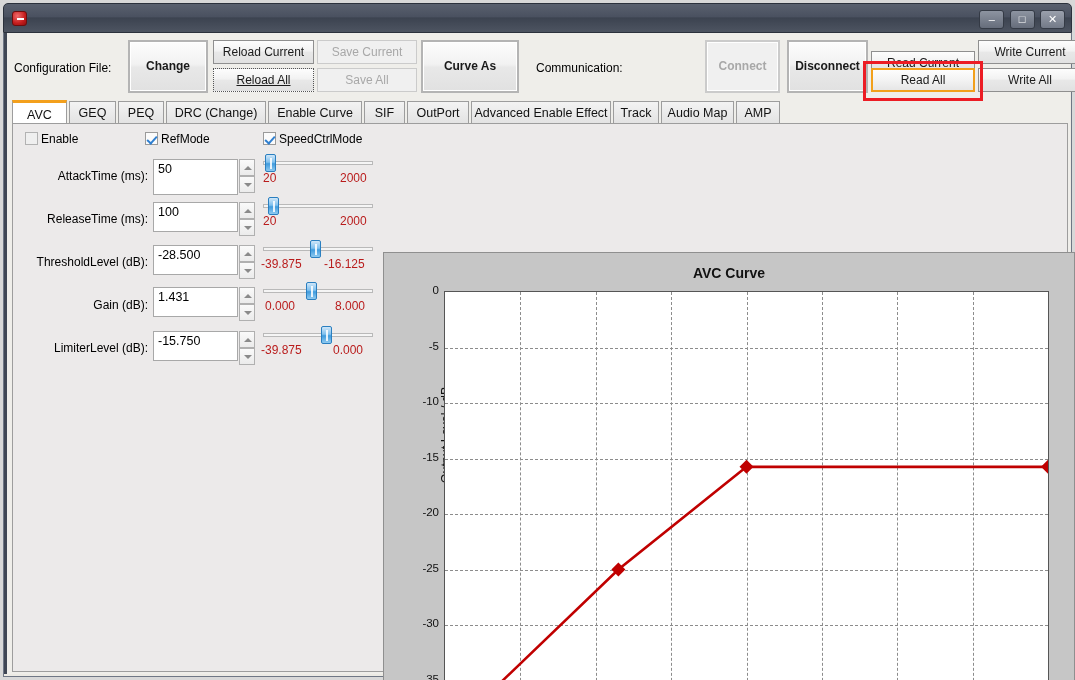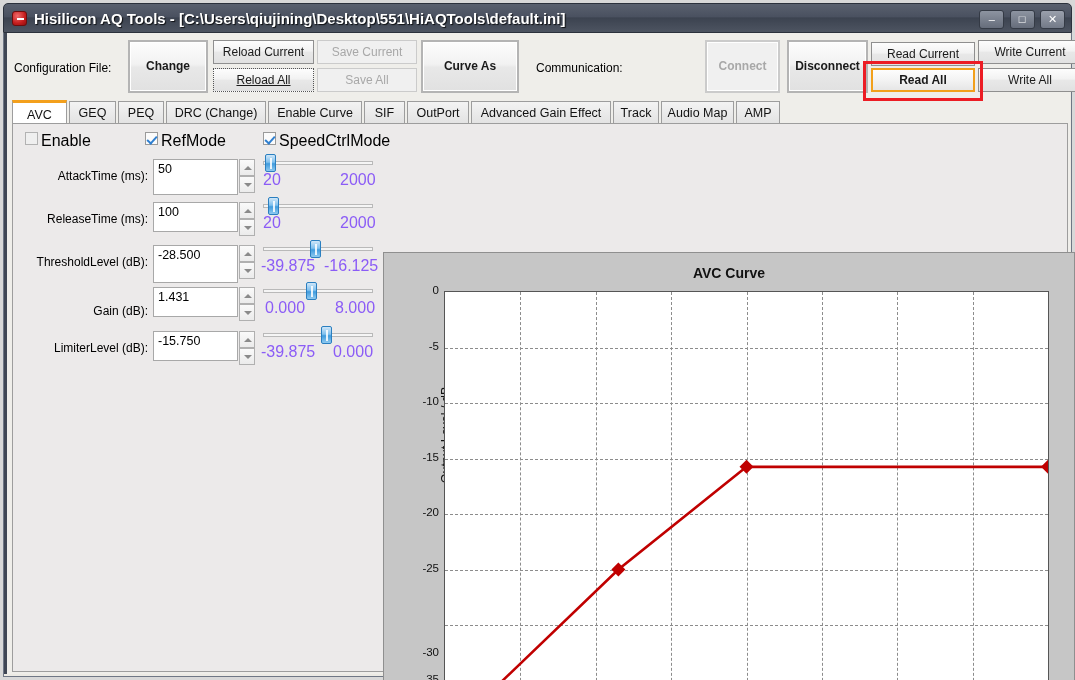--- a/index.html
+++ b/index.html
@@ -81,21 +81,20 @@
   .btn.big{
     border:2px solid #b4b4b4;
     box-shadow:inset 0 0 0 1px #fff;
     font-weight:bold;
   }
   .btn.disabled{color:#a8a8a8;background:#f0f0f0;border-color:#cbcbcb;}
   .btn.focusdash{border:1px dotted #555;}
   .btn.highlight{
     border:2px solid #f2a01b;
     background:linear-gradient(to bottom,#fdfdfd 0%,#f3f3f3 50%,#e6e6e6 100%);
-    font-weight:bold;
   }
   .redbox{
     position:absolute;border:3px solid #ec1c24;background:transparent;
     box-sizing:border-box;
   }
   
   .tabstrip{
     position:absolute;left:5px;top:67px;width:1056px;height:24px;
   }
   .tab{
@@ -124,21 +123,21 @@
   .cb{
     position:absolute;width:13px;height:13px;box-sizing:border-box;
     background:#fbfbfb;border:1px solid #9a9a9a;
   }
   .cb.checked:after{
     content:"";position:absolute;left:3px;top:1px;width:4px;height:8px;
     border:solid #2f7fd0;border-width:0 2px 2px 0;
     transform:rotate(42deg);
   }
   .cb.unchecked{background:#efefef;border-color:#b2b2b2;}
-  .cblabel{position:absolute;font-size:16px;white-space:nowrap;}
+  .cblabel{position:absolute;font-size:12px;white-space:nowrap;}
   .rowlabel{
     position:absolute;font-size:12px;text-align:right;white-space:nowrap;
   }
   .textbox{
     position:absolute;box-sizing:border-box;
     background:#fff;border:1px solid #a8a8a8;
     font-size:12.5px;padding:2px 4px;
     font-family:"Liberation Sans", sans-serif;
     color:#000;
   }
@@ -165,21 +164,21 @@
   .thumb{
     position:absolute;width:11px;height:18px;box-sizing:border-box;
     background:linear-gradient(to bottom,#cfe6f8,#7fc0ee 45%,#3f9bdd 55%,#8fcaf0);
     border:1px solid #2a7fc0;
     border-radius:2px;
   }
   .thumb:after{
     content:"";position:absolute;left:4px;top:3px;width:2px;height:11px;
     background:#ffffff;opacity:.85;
   }
-  .minmax{position:absolute;font-size:16px;color:#8b5cf6;white-space:nowrap;}
+  .minmax{position:absolute;font-size:12px;color:#b91c1c;white-space:nowrap;}
   
   .chartbox{
     position:absolute;left:370px;top:128px;width:692px;height:532px;
     background:#c6c6c6;
     border:1px solid #8f8f8f;
     box-sizing:border-box;
   }
   .chart-title{
     position:absolute;left:0;top:12px;width:100%;text-align:center;
     font-size:14px;font-weight:bold;color:#111;
@@ -204,21 +203,20 @@
     position:absolute;left:0;top:0;width:3px;height:641px;background:#3f4654;
   }
 </style>
 </head>
 <body>
 
 <div class="app">
 
   <div class="titlebar">
     <div class="title-icon"></div>
-    <div class="title-text">Hisilicon AQ Tools - [C:\Users\qiujining\Desktop\551\HiAQTools\default.ini]</div>
     <div class="win-btns">
       <span class="win-btn">–</span>
       <span class="win-btn">□</span>
       <span class="win-btn close">✕</span>
     </div>
   </div>
 
   <div class="winbody">
     <div class="sidebar-strip"></div>
     <div class="inner">
@@ -228,37 +226,37 @@
         <div class="btn big" style="left:121px;top:5px;width:80px;height:53px;line-height:49px;">Change</div>
         <div class="btn" style="left:206px;top:5px;width:101px;height:24px;line-height:22px;">Reload Current</div>
         <div class="btn focusdash" style="left:206px;top:33px;width:101px;height:24px;line-height:22px;text-decoration:underline;">Reload All</div>
         <div class="btn disabled" style="left:310px;top:5px;width:100px;height:24px;line-height:22px;">Save Current</div>
         <div class="btn disabled" style="left:310px;top:33px;width:100px;height:24px;line-height:22px;">Save All</div>
         <div class="btn big" style="left:414px;top:5px;width:98px;height:53px;line-height:49px;">Curve As</div>
 
         <div class="lbl" style="left:529px;top:26px;">Communication:</div>
         <div class="btn big disabled" style="left:698px;top:5px;width:75px;height:53px;line-height:49px;">Connect</div>
         <div class="btn big" style="left:780px;top:5px;width:81px;height:53px;line-height:49px;">Disconnect</div>
-        <div class="btn" style="left:864px;top:7px;width:104px;height:24px;line-height:22px;">Read Current</div>
+        <div class="btn" style="left:864px;top:16px;width:104px;height:24px;line-height:22px;">Read Current</div>
         <div class="btn highlight" style="left:864px;top:33px;width:104px;height:24px;line-height:20px;">Read All</div>
         <div class="btn" style="left:971px;top:5px;width:104px;height:24px;line-height:22px;">Write Current</div>
         <div class="btn" style="left:971px;top:33px;width:104px;height:24px;line-height:22px;">Write All</div>
 
         <div class="redbox" style="left:856px;top:26px;width:120px;height:40px;"></div>
       </div>
 
       <div class="tabstrip">
         <div class="tab active" style="left:0px;width:55px;">AVC</div>
         <div class="tab" style="left:57px;width:47px;">GEQ</div>
         <div class="tab" style="left:106px;width:46px;">PEQ</div>
         <div class="tab" style="left:154px;width:100px;">DRC (Change)</div>
         <div class="tab" style="left:256px;width:94px;">Enable Curve</div>
         <div class="tab" style="left:352px;width:41px;">SIF</div>
         <div class="tab" style="left:395px;width:62px;">OutPort</div>
-        <div class="tab" style="left:459px;width:140px;">Advanced Gain Effect</div>
+        <div class="tab" style="left:459px;width:140px;">Advanced Enable Effect</div>
         <div class="tab" style="left:601px;width:46px;">Track</div>
         <div class="tab" style="left:649px;width:73px;">Audio Map</div>
         <div class="tab" style="left:724px;width:44px;">AMP</div>
       </div>
 
       <div class="tabpanel">
 
         <div class="cb unchecked" style="left:12px;top:8px;"></div>
         <div class="cblabel" style="left:28px;top:8px;">Enable</div>
 
@@ -292,35 +290,35 @@
           <div class="spinbtn dn">
               <div class="arrw dn"></div>
             </div>
         </div>
         <div class="track" style="left:250px;top:80px;width:110px;"></div>
         <div class="thumb" style="left:255px;top:73px;"></div>
         <div class="minmax" style="left:250px;top:90px;">20</div>
         <div class="minmax" style="left:327px;top:90px;">2000</div>
 
         <div class="rowlabel" style="left:10px;top:131px;width:125px;">ThresholdLevel (dB):</div>
-        <div class="textbox" style="left:140px;top:121px;width:85px;height:38px;">-28.500</div>
+        <div class="textbox" style="left:140px;top:121px;width:85px;height:30px;">-28.500</div>
         <div class="spin" style="left:226px;top:121px;">
           <div class="spinbtn up">
               <div class="arrw up"></div>
             </div>
           <div class="spinbtn dn">
               <div class="arrw dn"></div>
             </div>
         </div>
         <div class="track" style="left:250px;top:123px;width:110px;"></div>
         <div class="thumb" style="left:297px;top:116px;"></div>
         <div class="minmax" style="left:248px;top:133px;">-39.875</div>
         <div class="minmax" style="left:311px;top:133px;">-16.125</div>
 
-        <div class="rowlabel" style="left:10px;top:180px;width:125px;">Gain (dB):</div>
+        <div class="rowlabel" style="left:10px;top:174px;width:125px;">Gain (dB):</div>
         <div class="textbox" style="left:140px;top:163px;width:85px;height:30px;">1.431</div>
         <div class="spin" style="left:226px;top:163px;">
           <div class="spinbtn up">
               <div class="arrw up"></div>
             </div>
           <div class="spinbtn dn">
               <div class="arrw dn"></div>
             </div>
         </div>
         <div class="track" style="left:250px;top:165px;width:110px;"></div>
@@ -368,21 +366,21 @@
                 <polygon points="603,167.82500000000005 610,174.82500000000005 603,181.82500000000005 596,174.82500000000005" fill="#c00000"></polygon>
               </svg>
             </div>
           <div id="ticklayer">
               <div class="ytick" style="left: 21px; top: 31px;">0</div>
               <div class="ytick" style="left: 21px; top: 86.5px;">-5</div>
               <div class="ytick" style="left: 21px; top: 142px;">-10</div>
               <div class="ytick" style="left: 21px; top: 197.5px;">-15</div>
               <div class="ytick" style="left: 21px; top: 253px;">-20</div>
               <div class="ytick" style="left: 21px; top: 308.5px;">-25</div>
-              <div class="ytick" style="left: 21px; top: 364px; margin-top: 29px;">-30</div>
+              <div class="ytick" style="left: 21px; top: 364px;">-30</div>
               <div class="ytick" style="left: 21px; top: 419.5px;">-35</div>
             </div>
         </div>
 
       </div>
 
     </div>
   </div>
 </div>
 

